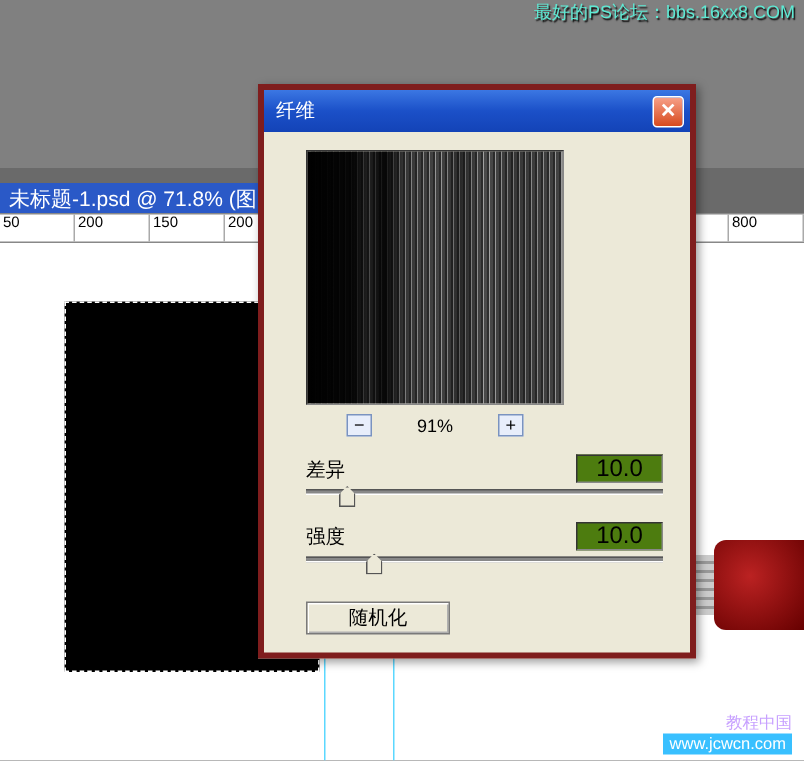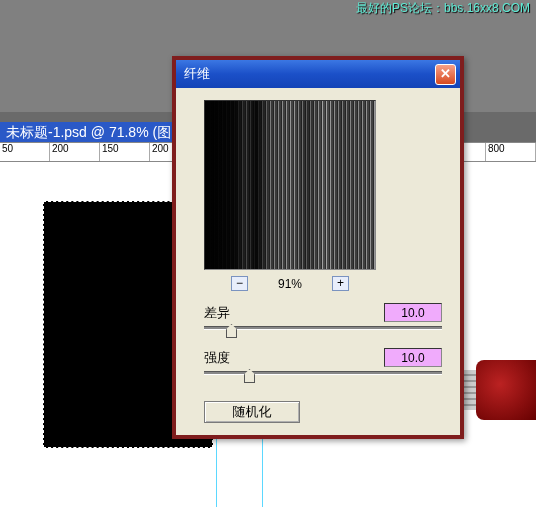--- a/index.html
+++ b/index.html
@@ -30,21 +30,21 @@
 .closebtn { width: 21px; height: 21px; background: linear-gradient(#f7a088,#d74a1f); border: 1px solid #fff; border-radius: 3px; color:#fff; font-weight:bold; text-align:center; line-height:17px; font-size:13px; cursor:pointer; }
 .dlgbody { padding: 12px; position: relative; }
 .preview { width: 172px; height: 170px; margin: 0 0 6px 16px; border: 1px inset #888; background:
   repeating-linear-gradient(90deg, rgba(0,0,0,.75) 0 1px, rgba(0,0,0,.1) 1px 2px, rgba(0,0,0,.6) 2px 4px),
   linear-gradient(90deg,#000 0%,#111 18%,#555 24%,#111 30%,#888 38%,#aaa 52%,#666 60%,#bbb 70%,#888 80%,#aaa 100%);
   background-blend-mode: multiply; }
 .zoomrow { display:flex; align-items:center; justify-content:center; gap: 30px; margin: 0 0 12px 16px; width: 172px; font-size:12px; }
 .zbtn { width: 17px; height: 15px; border: 1px solid #7a93c0; background: #e8eefb; text-align:center; line-height:12px; font-size:12px; cursor:pointer; }
 .sliderblock { margin: 6px 0 8px 16px; width: 238px; }
 .sliderhead { display:flex; justify-content: space-between; align-items:flex-end; font-size:13px; margin-bottom: 2px; }
-.numinput { width: 58px; height: 19px; border: 1px inset #888; background:#f0abfc; text-align:center; font-size:12px; padding:1px; }
+.numinput { width: 58px; height: 19px; border: 1px inset #888; background:#4d7c0f; text-align:center; font-size:16px; padding:1px; }
 .track { position: relative; height: 16px; }
 .track:before { content:""; position:absolute; top:2px; left:0; right:0; height:2px; background:#888; border-top:1px solid #555; border-bottom:1px solid #fff; }
 .thumb { position:absolute; top:0; width:11px; height:14px; background:#ece9d8; border:1px solid #555; cursor:pointer; clip-path: polygon(0 40%, 50% 0, 100% 40%, 100% 100%, 0 100%); }
 .btn { height: 22px; border: 1px solid #7a7a7a; background: #ece9d8; font-size: 13px; box-shadow: inset 1px 1px 0 #fff, inset -1px -1px 0 #b0b0b0; cursor:pointer; }
 .sidebtns { position:absolute; top: 12px; right: 12px; display:flex; flex-direction:column; gap:6px; }
 .sidebtns .btn { width: 72px; }
 .randrow { margin: 16px 0 0 16px; }
 .randrow .btn { width: 96px; }
 </style>
 </head>
@@ -63,20 +63,22 @@
     <div style="flex:1"></div>
     <div>800</div>
   </div>
   <div class="canvas">
     <div class="blackrect"></div>
     <div class="pencil"></div>
 
     <div class="guide g2"></div>
     <div class="guide g3"></div>
     <div class="bottom-wm">
+      <div class="t1">教程中国</div>
+      <div class="t2">www.jcwcn.com</div>
     </div>
   </div>
 </div>
 
 <div class="dialog">
   <div class="titlebar">
     <span>纤维</span>
     <span class="spacer"></span>
     <div class="closebtn">
       <span>✕</span>

